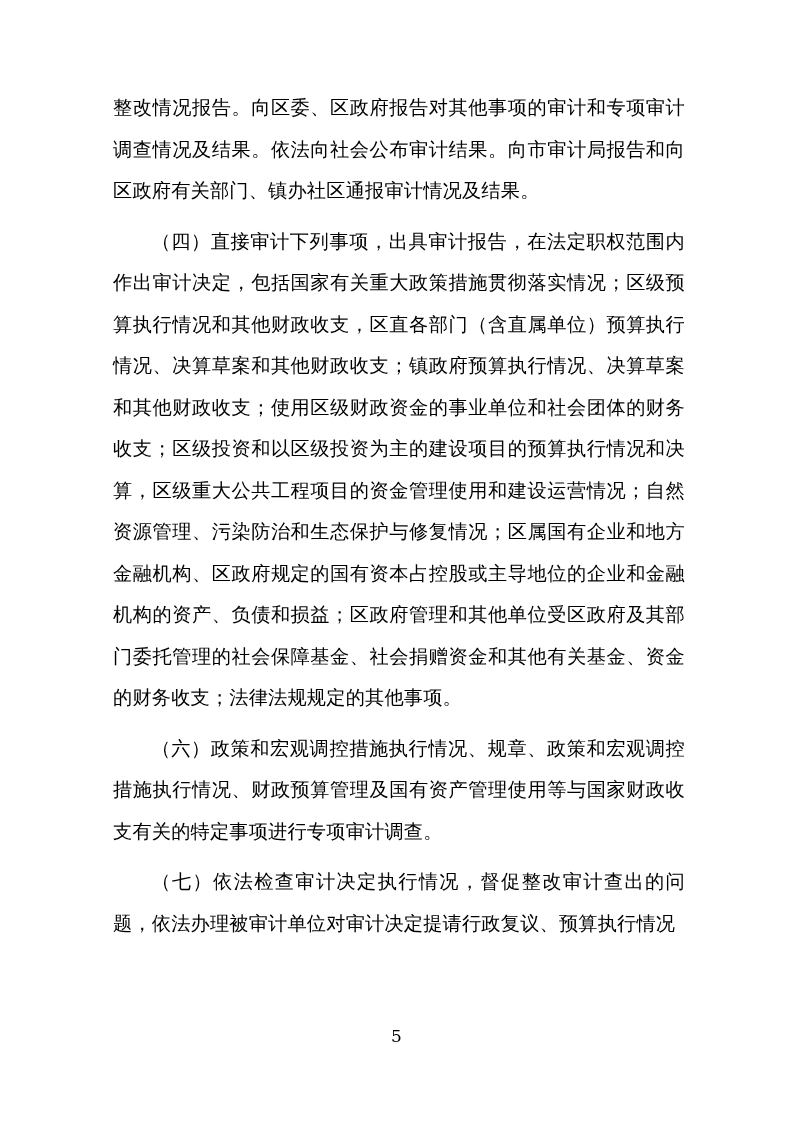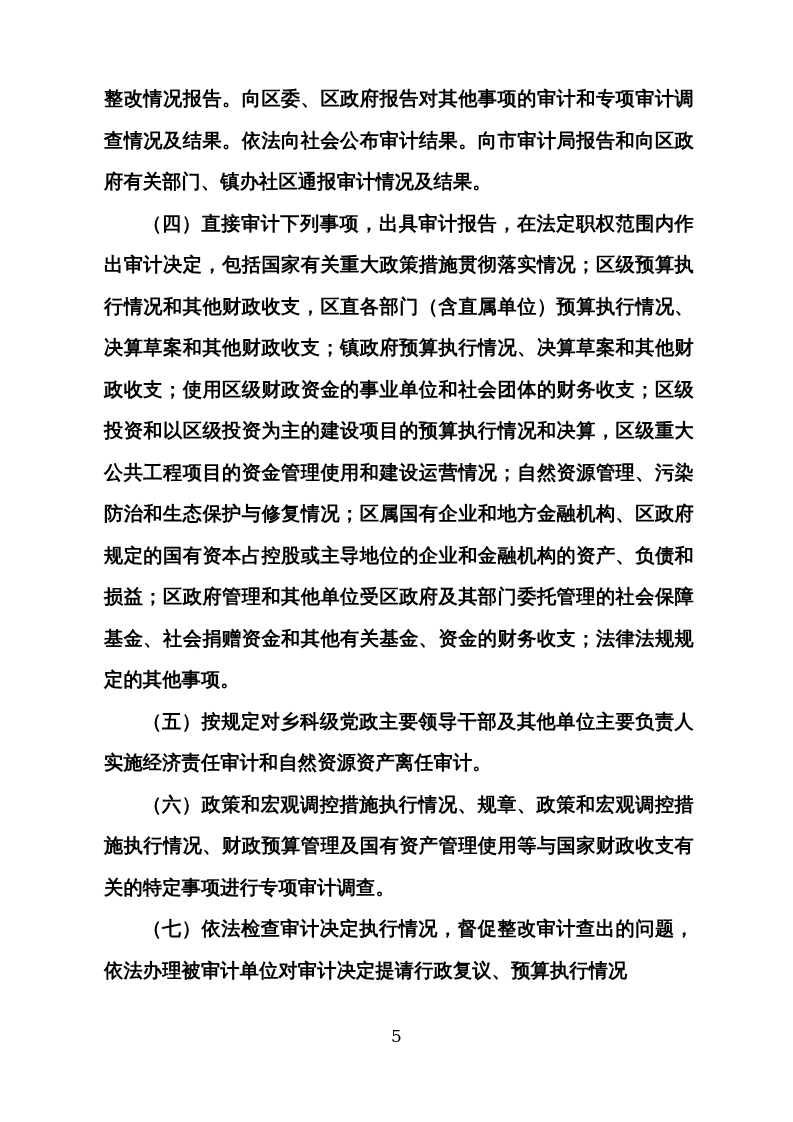--- a/index.html
+++ b/index.html
@@ -24,24 +24,23 @@
     left: 104px;
     top: 78px;
     width: 590px;
   }
   .para {
     font-size: 19.2px;
     line-height: 41.5px;
     text-align: justify;
     text-justify: inter-ideograph;
     letter-spacing: 0.2px;
-    margin: 0;
+    margin: 9px;
     white-space: pre-wrap;
     word-break: break-all;
-    font-weight: bold;
   }
   .para.indent {
     text-indent: 2em;
   }
   .page-number {
     position: absolute;
     left: 0;
     right: 0;
     top: 1026px;
     text-align: center;
@@ -49,18 +48,17 @@
     font-family: "DejaVu Serif", "Liberation Serif", serif;
   }
 </style>
 </head>
 <body>
 
 <div class="page">
   <div class="content">
     <p class="para">整改情况报告。向区委、区政府报告对其他事项的审计和专项审计调查情况及结果。依法向社会公布审计结果。向市审计局报告和向区政府有关部门、镇办社区通报审计情况及结果。</p>
     <p class="para indent">（四）直接审计下列事项，出具审计报告，在法定职权范围内作出审计决定，包括国家有关重大政策措施贯彻落实情况；区级预算执行情况和其他财政收支，区直各部门（含直属单位）预算执行情况、决算草案和其他财政收支；镇政府预算执行情况、决算草案和其他财政收支；使用区级财政资金的事业单位和社会团体的财务收支；区级投资和以区级投资为主的建设项目的预算执行情况和决算，区级重大公共工程项目的资金管理使用和建设运营情况；自然资源管理、污染防治和生态保护与修复情况；区属国有企业和地方金融机构、区政府规定的国有资本占控股或主导地位的企业和金融机构的资产、负债和损益；区政府管理和其他单位受区政府及其部门委托管理的社会保障基金、社会捐赠资金和其他有关基金、资金的财务收支；法律法规规定的其他事项。</p>
-    <p class="para indent">（五）按规定对乡科级党政主要领导干部及其他单位主要负责人实施经济责任审计和自然资源资产离任审计。</p>
     <p class="para indent">（六）政策和宏观调控措施执行情况、规章、政策和宏观调控措施执行情况、财政预算管理及国有资产管理使用等与国家财政收支有关的特定事项进行专项审计调查。</p>
     <p class="para indent">（七）依法检查审计决定执行情况，督促整改审计查出的问题，依法办理被审计单位对审计决定提请行政复议、预算执行情况</p>
   </div>
   <div class="page-number">5</div>
 </div>
 
 </body></html>

